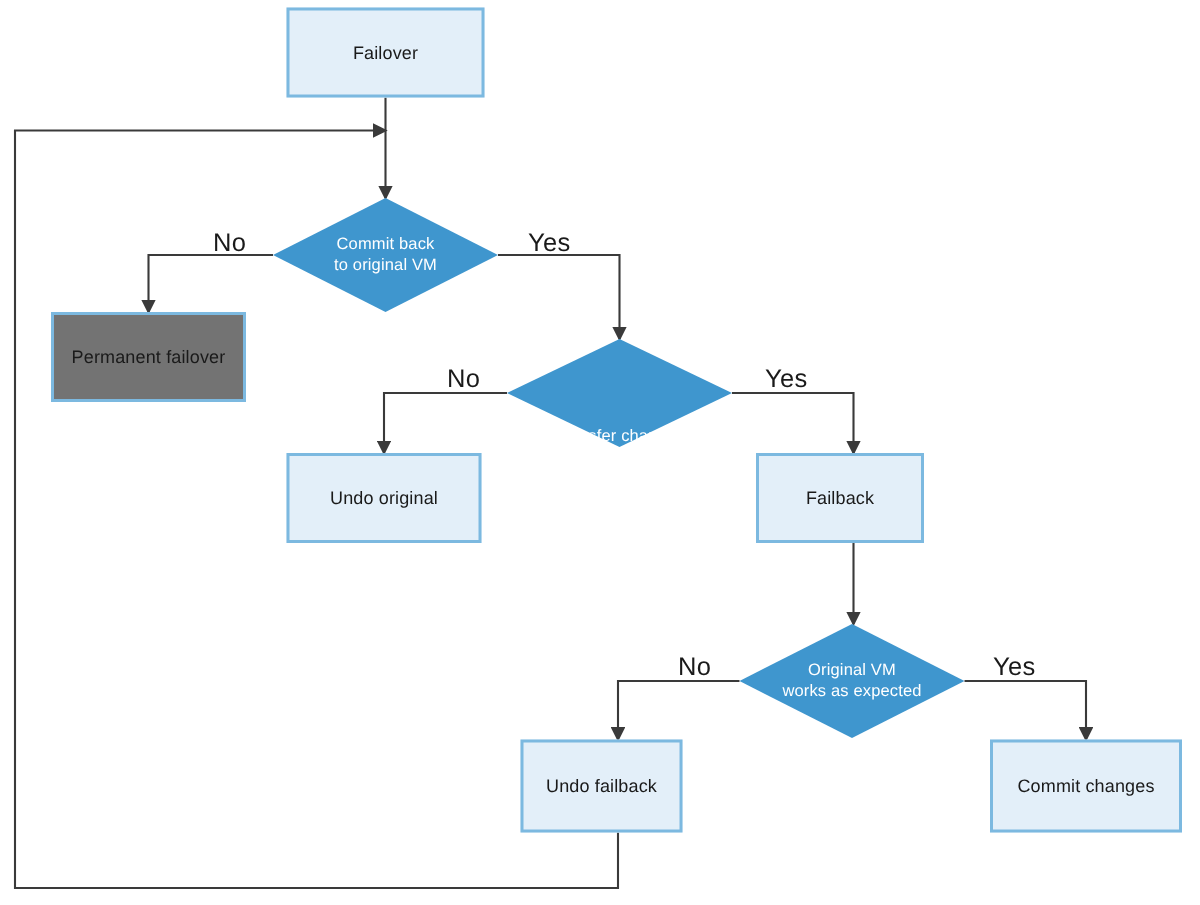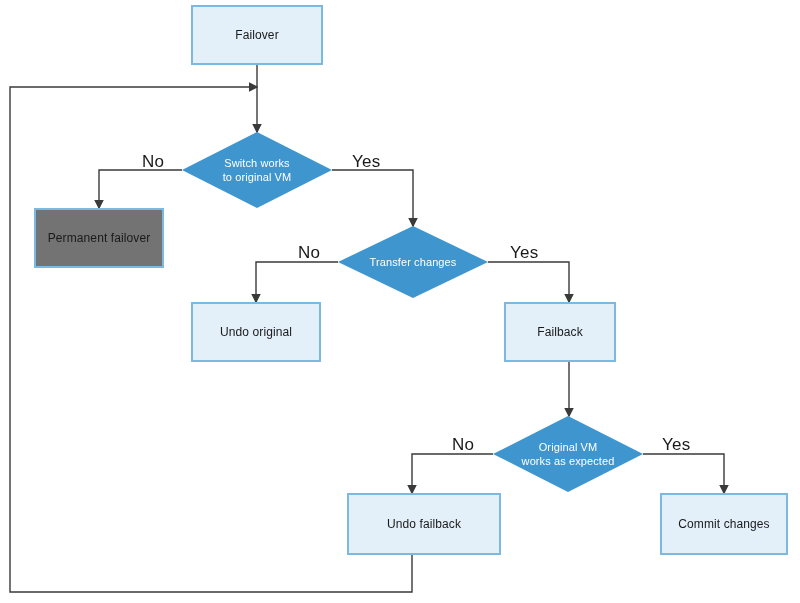--- a/index.html
+++ b/index.html
@@ -99,42 +99,42 @@
         <path d="M412,555 L412,592 L10,592 L10,87 L257,87" stroke="#3a3a3a" marker-end="url(#arrow-right)"></path>
       </g>
   </svg>
 
   <div id="nodes-layer">
       <div class="node process" style="left: 191px; top: 5px; width: 132px; height: 60px; background: rgb(227, 239, 249); border-color: rgb(124, 185, 224);">
         <span>Failover</span>
       </div>
       <div class="node decision" style="left: 182px; top: 132px; width: 150px; height: 76px;">
         <div class="diamond-shape" style="background: rgb(63, 150, 206);"></div>
-        <span class="decision-label">Switch works
+        <span class="decision-label">Commit back
 to original VM</span>
       </div>
       <div class="node process" style="left: 34px; top: 208px; width: 130px; height: 60px; background: #737373; border-color: rgb(124, 185, 224);">
         <span>Permanent failover</span>
       </div>
-      <div class="node decision" style="left: 338px; top: 226px; width: 150px; height: 72px;">
+      <div class="node decision" style="left: 338px; top: 226px; width: 150px; height: 72px; align-items: flex-end;">
         <div class="diamond-shape" style="background: rgb(63, 150, 206);"></div>
         <span class="decision-label">Transfer changes</span>
       </div>
       <div class="node process" style="left: 191px; top: 302px; width: 130px; height: 60px; background: rgb(227, 239, 249); border-color: rgb(124, 185, 224);">
         <span>Undo original</span>
       </div>
       <div class="node process" style="left: 504px; top: 302px; width: 112px; height: 60px; background: rgb(227, 239, 249); border-color: rgb(124, 185, 224); align-items: center;">
         <span>Failback</span>
       </div>
       <div class="node decision" style="left: 493px; top: 416px; width: 150px; height: 76px;">
         <div class="diamond-shape" style="background: rgb(63, 150, 206);"></div>
         <span class="decision-label">Original VM
 works as expected</span>
       </div>
-      <div class="node process" style="left: 347px; top: 493px; width: 154px; height: 62px; background: rgb(227, 239, 249); border-color: rgb(124, 185, 224);">
+      <div class="node process" style="left: 347px; top: 493px; width: 108px; height: 62px; background: rgb(227, 239, 249); border-color: rgb(124, 185, 224);">
         <span>Undo failback</span>
       </div>
       <div class="node process" style="left: 660px; top: 493px; width: 128px; height: 62px; background: rgb(227, 239, 249); border-color: rgb(124, 185, 224);">
         <span>Commit changes</span>
       </div>
     </div>
   <div id="labels-layer">
       <div class="edge-label" style="left: 142px; top: 152px;">No</div>
       <div class="edge-label" style="left: 352px; top: 152px;">Yes</div>
       <div class="edge-label" style="left: 298px; top: 243px;">No</div>

